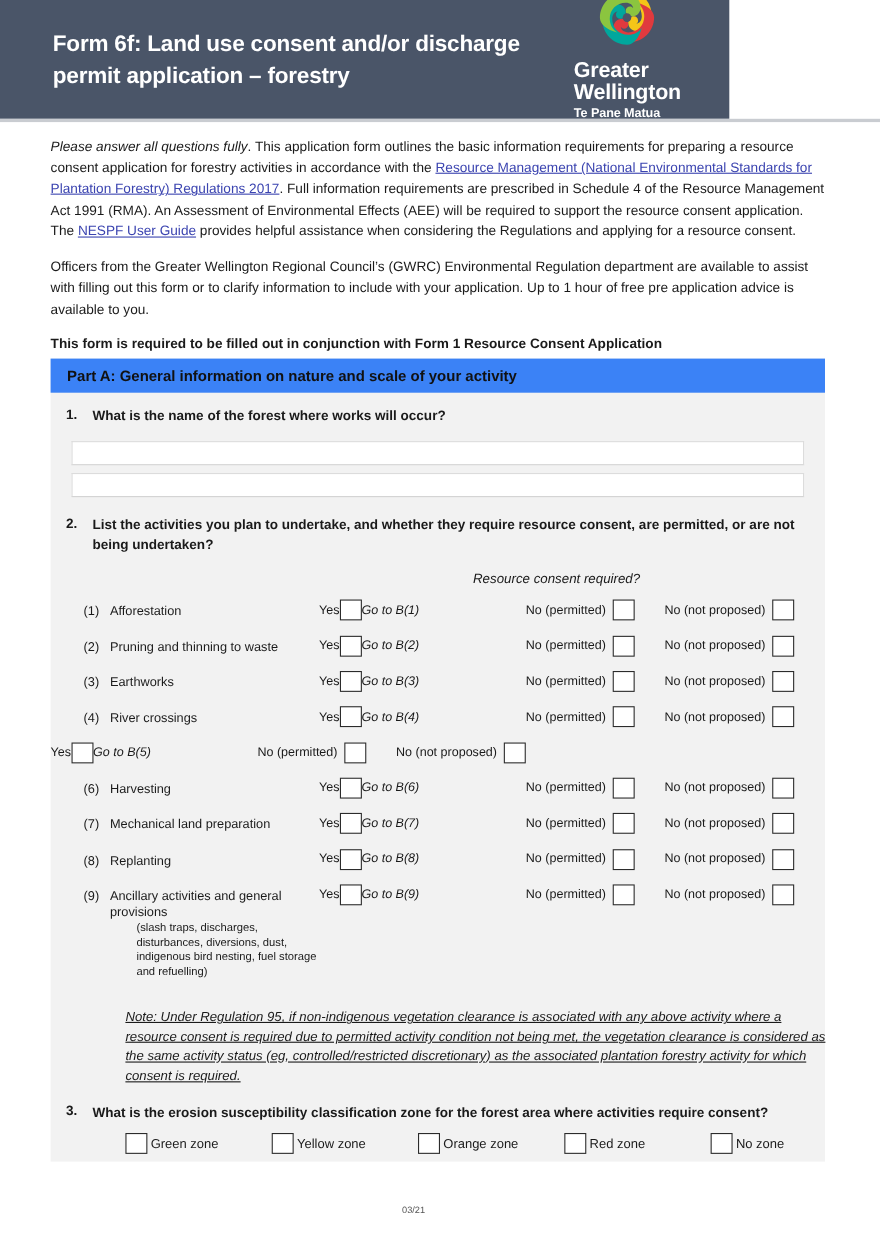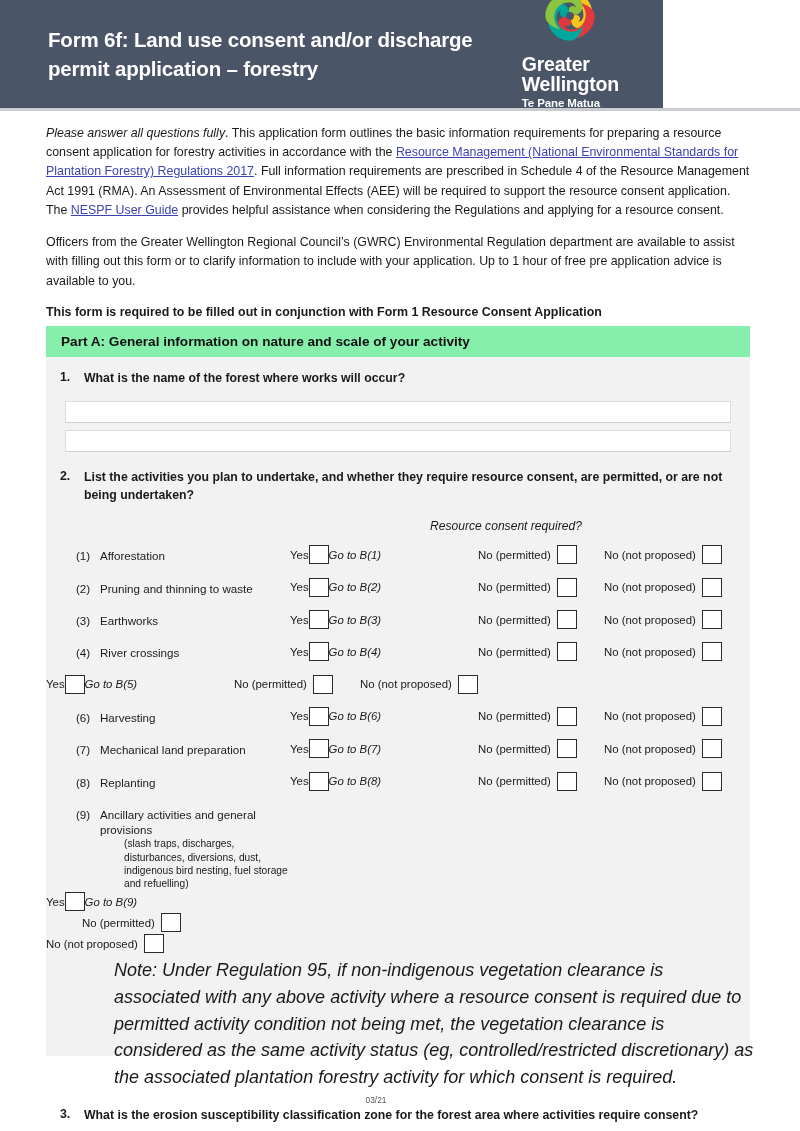--- a/index.html
+++ b/index.html
@@ -52,21 +52,21 @@
   .lnk { color: #3b44b0; }
   .ital { font-style: italic; }
   .bold-line { font-weight: 700; font-size: 12.4px; line-height: 1.55; margin: 0; }
 
   
   .panel {
     position: absolute; left: 46px; top: 326px; width: 704px; height: 730px;
     background: #f2f2f2;
   }
   .part-header {
-    width: 704px; height: 31px; background: #86efac;
+    width: 704px; height: 31px; background: #3b82f6;
     display: flex; align-items: center;
     padding-left: 15px;
     font-size: 13.6px; font-weight: 700; color: #111;
   }
 
   .q-row { display: flex; padding: 0 14px; }
   .q-num { width: 24px; flex: none; font-size: 12.3px; font-weight: 700; }
   .q-text { font-size: 12.3px; font-weight: 700; line-height: 1.45; }
 
   .q1 { margin-top: 13px; }
@@ -80,42 +80,42 @@
   .q2 { margin-top: 17px; }
 
   .rcr-label {
     font-style: italic; font-size: 12.1px; text-align: left;
     margin: 15px 0 0 0; padding-left: 384px;
   }
 
   
   .act-table { margin-top: 10px; padding: 0 14px 0 0; }
   .act-row { display: flex; align-items: flex-start; height: 32.3px; }
-  .act-row.tall { height: auto; flex-direction: column; }
+  .act-row.tall { height: auto; }
   .act-name {
     width: 244px; flex: none; padding-left: 54px;
     font-size: 11.6px; line-height: 1.32; padding-top: 5px;
   }
   .act-idx { display: inline-block; width: 24px; margin-left: -24px; }
   .act-sub { font-size: 10.2px; line-height: 1.30; display: block; padding-left: 24px; }
   .opt { display: flex; align-items: center; padding-top: 2px; }
   .opt-yes { width: 152px; flex: none; }
   .opt-perm { width: 162px; flex: none; padding-left: 36px; }
   .opt-notprop { width: 1px; flex: none; }
   .opt-lbl { font-size: 11.4px; white-space: nowrap; }
   .cbx {
     width: 20px; height: 19px; flex: none;
     background: #ffffff; border: 1.6px solid #2b2b2b;
     display: inline-block; vertical-align: middle;
   }
   .goto { font-style: italic; font-size: 11.4px; white-space: nowrap; }
 
   .note {
-    margin: 4px 14px 0 68px;
-    font-style: italic; font-size: 18px; line-height: 1.48; width: 640px;
+    margin: 26px 14px 0 68px;
+    font-style: italic; font-size: 12px; line-height: 1.48; width: 640px; text-decoration: underline;
   }
 
   .q3 { margin-top: 16px; }
   .zone-row { display: flex; margin: 9px 0 0 68px; }
   .zone-item { display: flex; align-items: center; width: 133px; flex: none; }
   .zone-lbl { font-size: 11.8px; margin-left: 3px; white-space: nowrap; }
   .zone-note { margin: 9px 14px 0 68px; font-size: 11.9px; line-height: 1.5; width: 640px; }
   .ulnk { color: #3b44b0; text-decoration: underline; }
 
   .footer {

